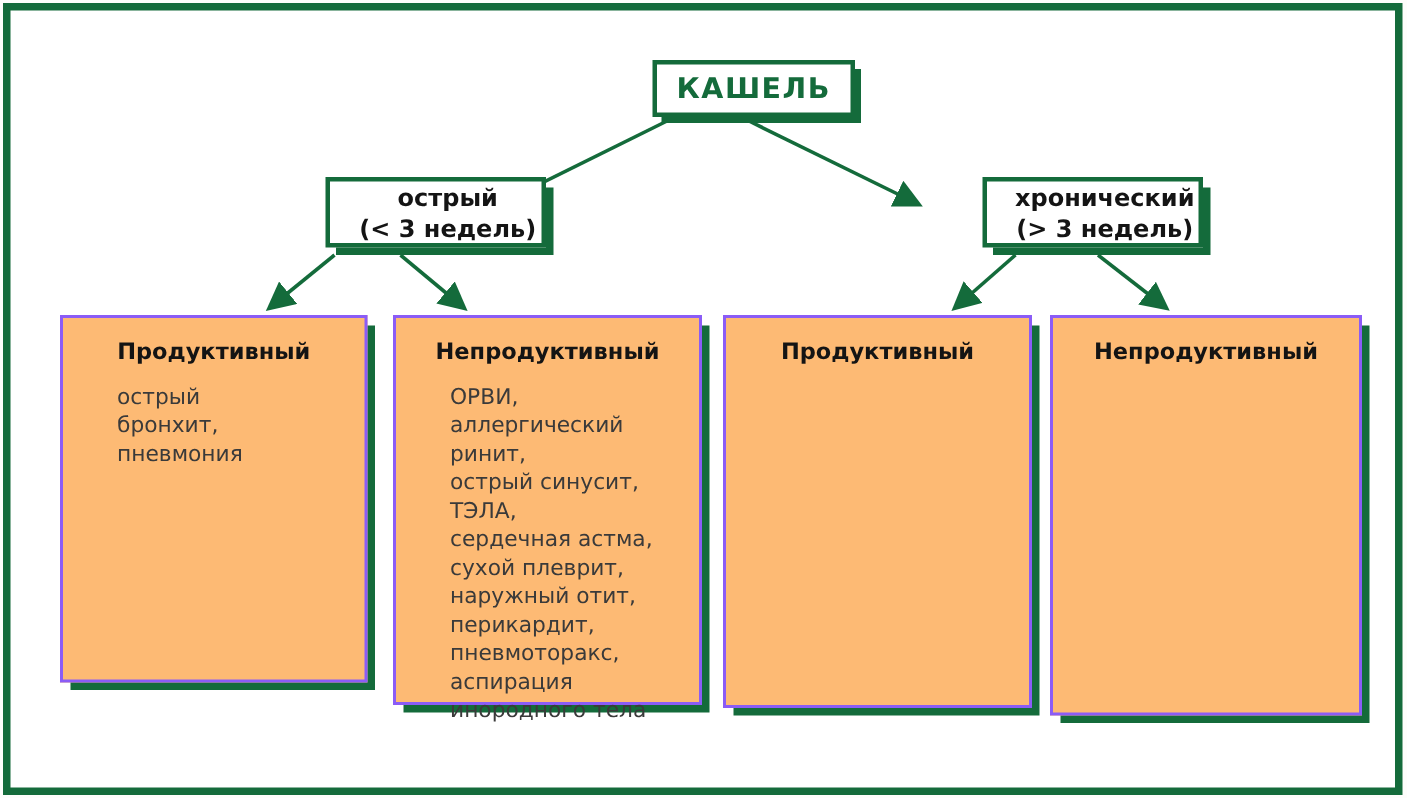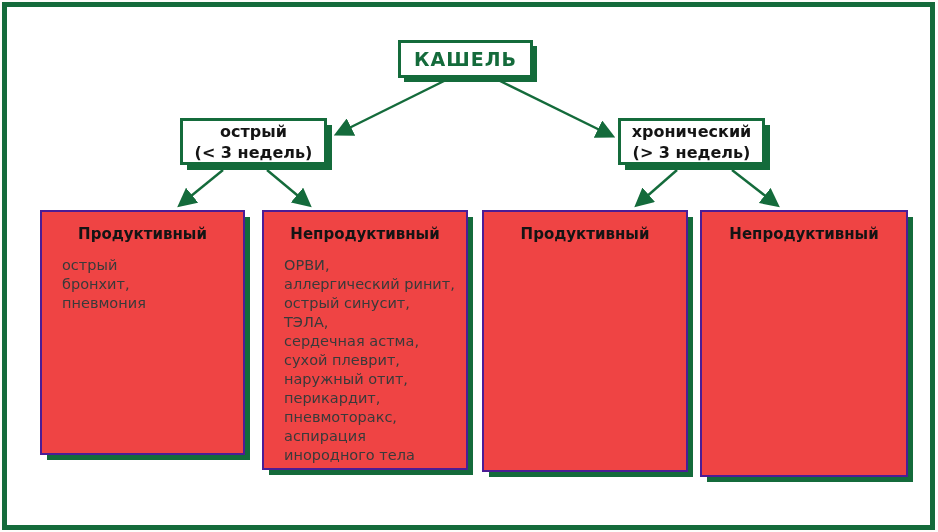--- a/index.html
+++ b/index.html
@@ -11,56 +11,56 @@
   }
   .frame{
     position:absolute;left:2px;top:2px;right:3px;bottom:2px;
     border:5px solid #146b3b;background:#ffffff;
   }
   .stage{position:absolute;inset:0;}
   svg.arrows{position:absolute;left:0;top:0;width:938px;height:532px;pointer-events:none;}
 
   .node{
     position:absolute;background:#ffffff;box-sizing:border-box;
-    display:flex;align-items:center;justify-content:center;text-align:center;
+    display:flex;align-items:center;justify-content:center;text-align:center;margin-left:37px;
   }
   .root-box{
     left:398px;top:40px;width:135px;height:38px;
     border:3px solid #146b3b;
     box-shadow:5px 5px 0 -1px #146b3b;
     color:#146b3b;font-size:19px;font-weight:bold;letter-spacing:1px;
   }
   .branch-box{
     width:147px;height:47px;
     border:3px solid #146b3b;
     box-shadow:6px 6px 0 -1px #146b3b;
     color:#141414;font-size:16px;font-weight:bold;line-height:21px;
   }
   .branch-acute{left:180px;top:118px;}
   .branch-chronic{left:618px;top:118px;}
 
   .leaf-box{
-    position:absolute;background:#ef4444;box-sizing:border-box;
-    border:2px solid #4c1d95;
+    position:absolute;background:#fdba74;box-sizing:border-box;
+    border:2px solid #8b5cf6;
     box-shadow:6px 6px 0 -1px #146b3b;
   }
   .leaf-1{left:40px;top:210px;width:205px;height:245px;}
   .leaf-2{left:262px;top:210px;width:206px;height:260px;}
   .leaf-3{left:482px;top:210px;width:206px;height:262px;}
   .leaf-4{left:700px;top:210px;width:208px;height:267px;}
 
   .leaf-header{
     margin-top:13px;text-align:center;
     color:#141414;font-size:15px;font-weight:bold;
   }
   .leaf-items{
     margin:13px 6px 0 20px;
     color:#3a3a3a;font-size:14.5px;line-height:19px;text-align:left;
   }
-  .multiline{white-space:pre-line;}
+  .multiline{white-space:pre-line;padding-left:16px;}
 </style>
 </head>
 <body>
 
 <div class="frame"></div>
 
 <div class="stage">
 
   <svg class="arrows" viewBox="0 0 938 532">
     <defs>

